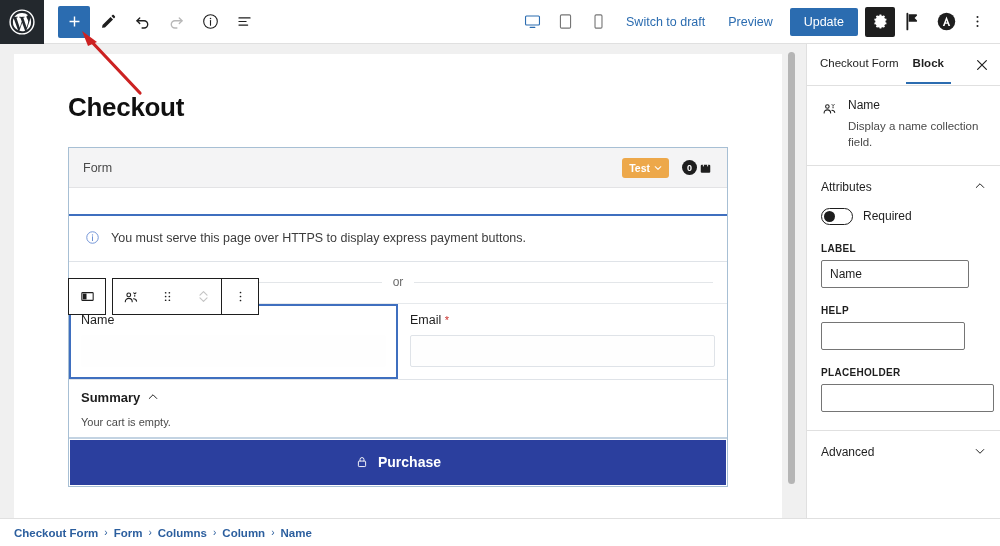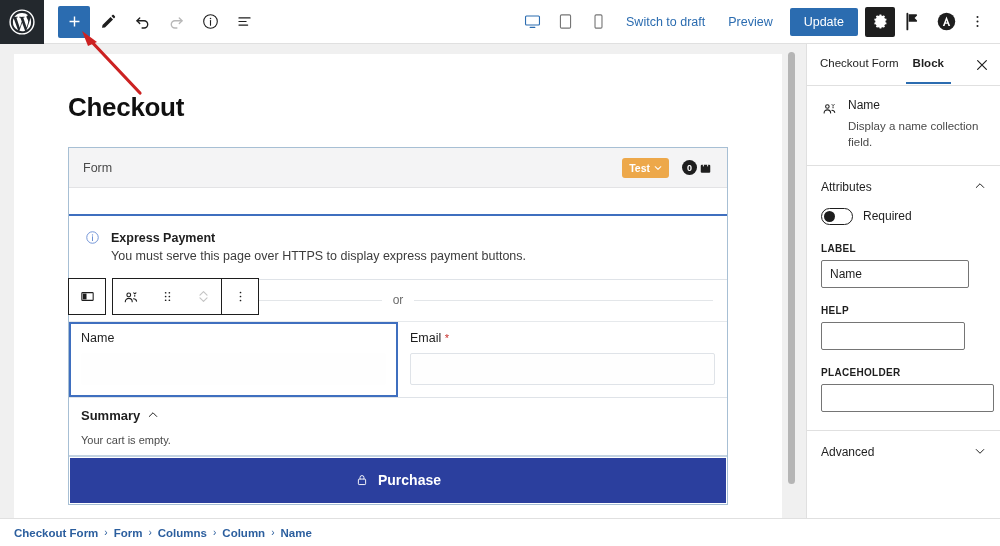--- a/index.html
+++ b/index.html
@@ -335,21 +335,20 @@
 
           <div class="form-gap"></div>
 
           <div class="express">
             <svg width="15" height="15" viewBox="0 0 24 24" style="flex:0 0 15px;margin-top:1px">
                 <circle cx="12" cy="12" r="9.2" fill="none" stroke="#6b8fd4" stroke-width="1.5"></circle>
                 <circle cx="12" cy="7.8" r="1.1" fill="#6b8fd4"></circle>
                 <path d="M12 10.8v6.2" stroke="#6b8fd4" stroke-width="1.6" stroke-linecap="round"></path>
               </svg>
             <div>
-              <div class="express-ttl">Express Payment</div>
               <div class="express-sub">You must serve this page over HTTPS to display express payment buttons.</div>
             </div>
           </div>
 
           <div class="or-row">
             <div class="or-line"></div>
             <div class="or-text">or</div>
           </div>
 
           <div class="blk-toolbar">

